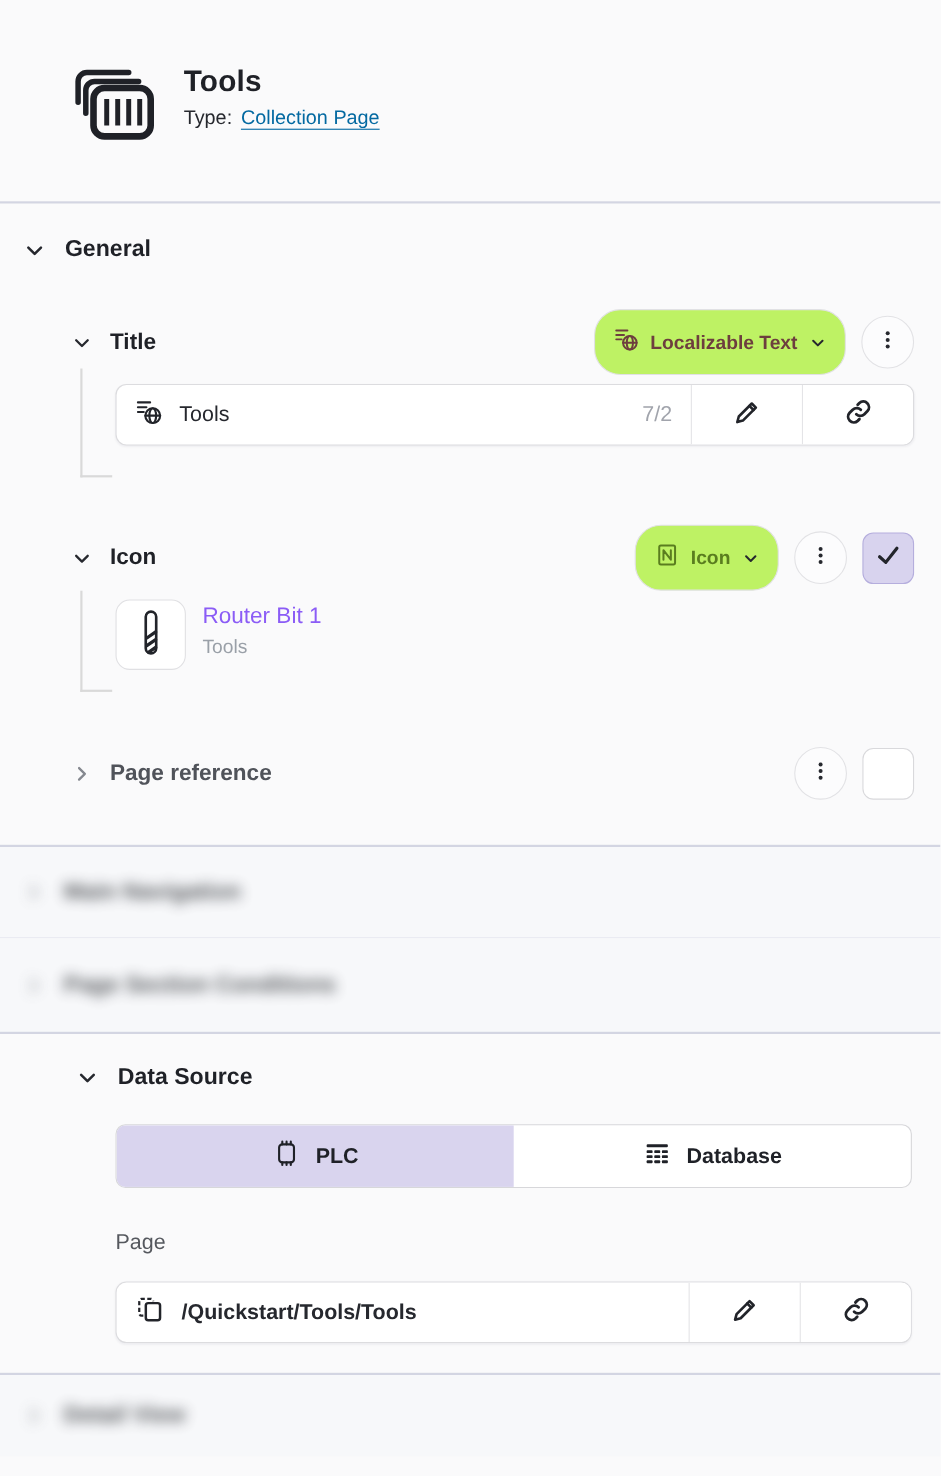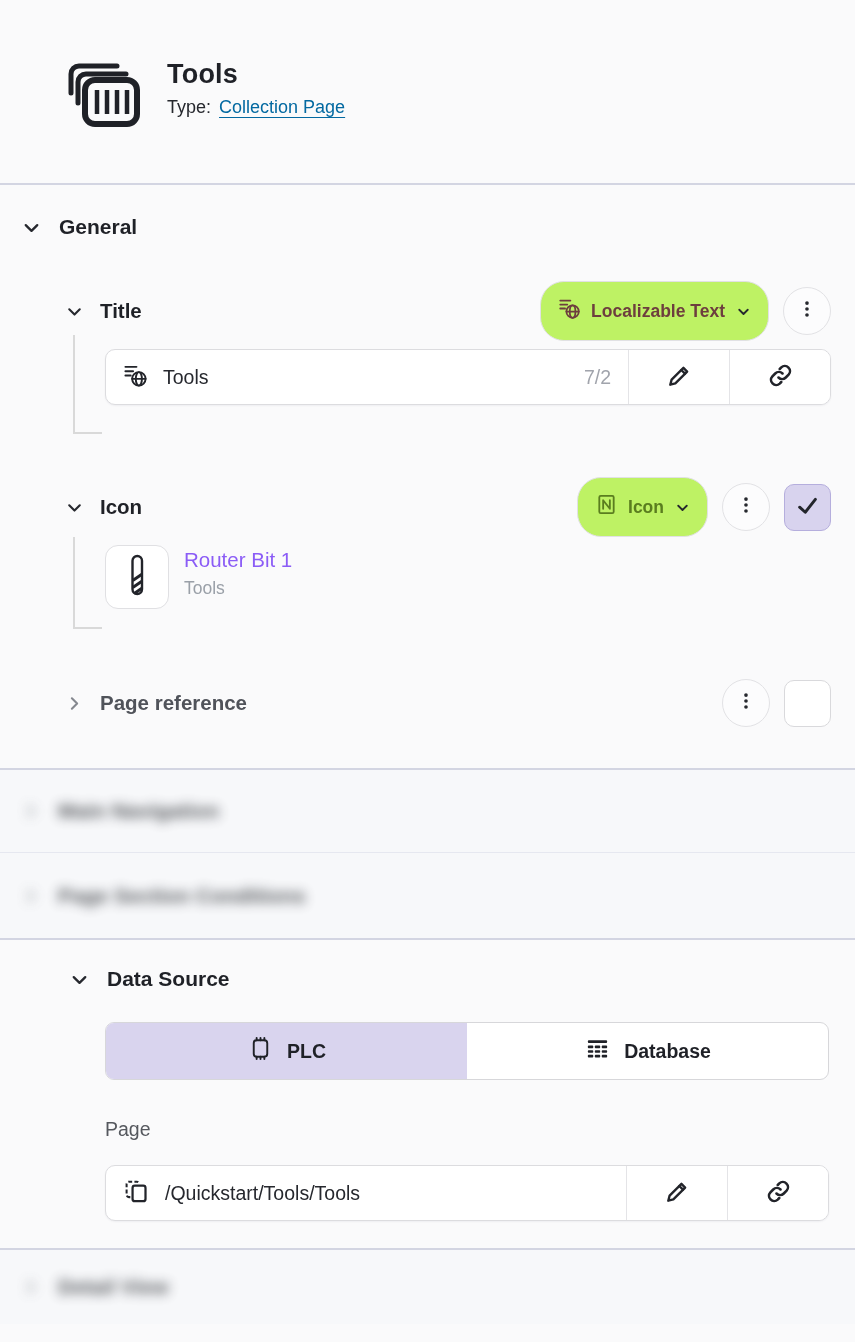--- a/index.html
+++ b/index.html
@@ -57,21 +57,21 @@
   .tree-item.t-input::before { height:calc(100% + 41px); }
   .tree-item.t-tile::before  { height:calc(100% + 26px); top:-8px; }
 
   .input-row {
     display:flex; align-items:stretch; height:56px; background:#ffffff;
     border:1px solid #dcdcdf; border-radius:10px; overflow:hidden;
     box-shadow:0 1px 2px rgba(25,25,50,.05);
   }
   .input-main { flex:1; display:flex; align-items:center; gap:15px; padding:0 17px; min-width:0; }
   .input-value { font-size:19.5px; color:#26282e; white-space:nowrap; }
-  .input-value.bold { font-weight:400; }
+  .input-value.bold { font-weight:700; }
   .counter { margin-left:auto; font-size:19.5px; color:#a1a4ac; }
   .cell-btn { width:101px; display:flex; align-items:center; justify-content:center; border-left:1px solid #e4e4e7; background:#fff; cursor:pointer; }
 
   
   .icon-item { display:flex; gap:15px; align-items:flex-start; }
   .tile { width:64px; height:64px; border:1px solid #e0e0e3; border-radius:13px; background:#fff; display:flex; align-items:center; justify-content:center; }
   .icon-item-texts { padding-top:3px; }
   .icon-item-title { font-size:20.5px; color:#8b5cf6; }
   .icon-item-sub { font-size:17.5px; color:#9aa0a8; margin-top:6px; }
 

